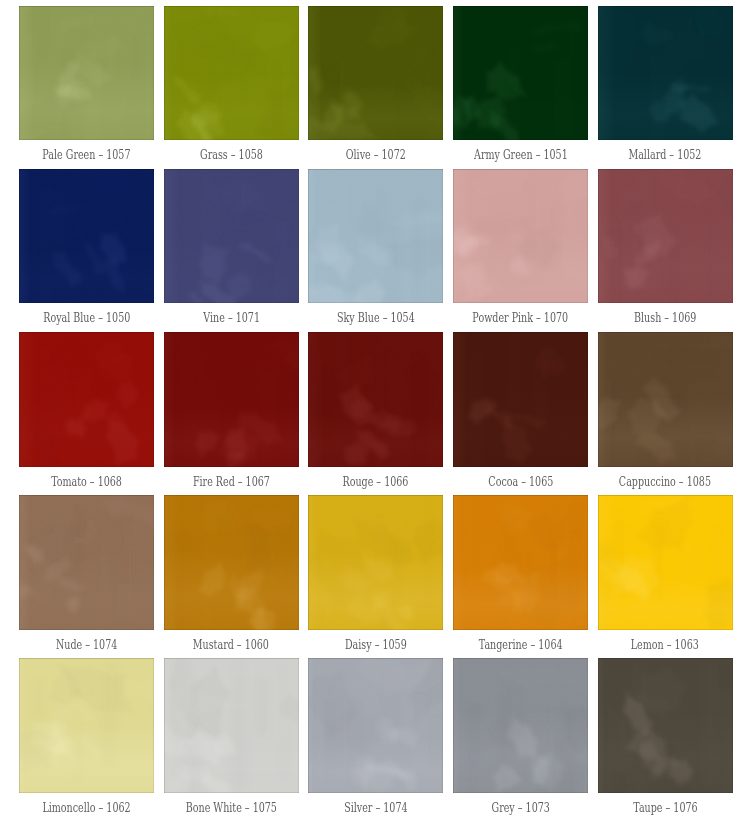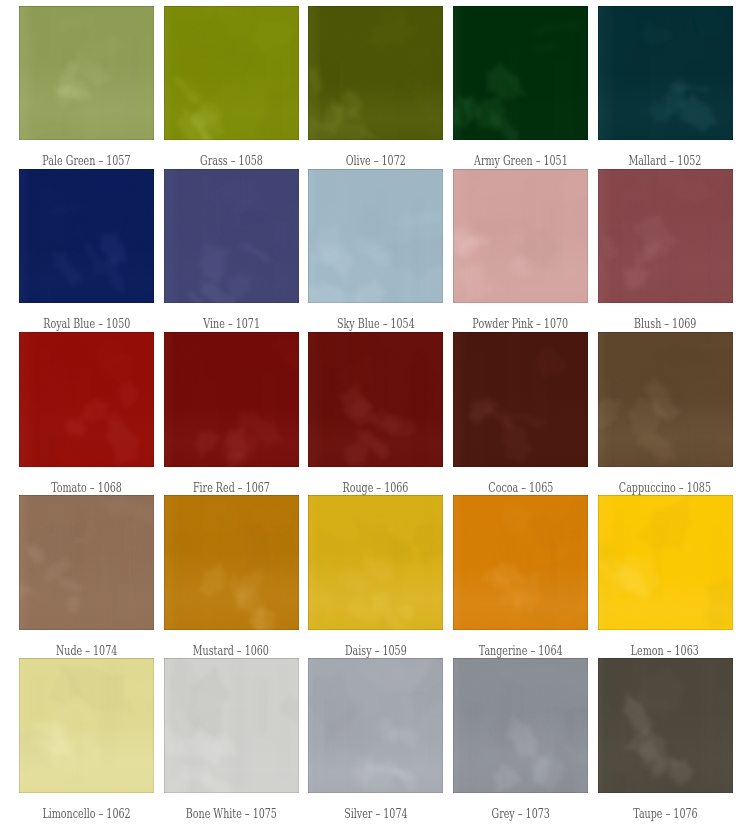--- a/index.html
+++ b/index.html
@@ -41,21 +41,21 @@
     position:absolute; inset:0;
   }
   .chip .edge {
     position:absolute; inset:0;
     box-shadow: inset 0 1px 0 rgba(0,0,0,0.15),
                 inset 1px 0 0 rgba(0,0,0,0.12),
                 inset -1px 0 0 rgba(0,0,0,0.07),
                 inset 0 -1px 0 rgba(0,0,0,0.09);
   }
   .chip-label {
-    margin-top: 14px;
+    margin-top: 8px;
     text-align: center;
     font-size: 12px;
     line-height: 14px;
     color: #5f5f5f;
     letter-spacing: 0px;
     white-space: nowrap;
   }
   .chip-label > span {
     display: inline-block;
     transform: scaleX(0.795);

